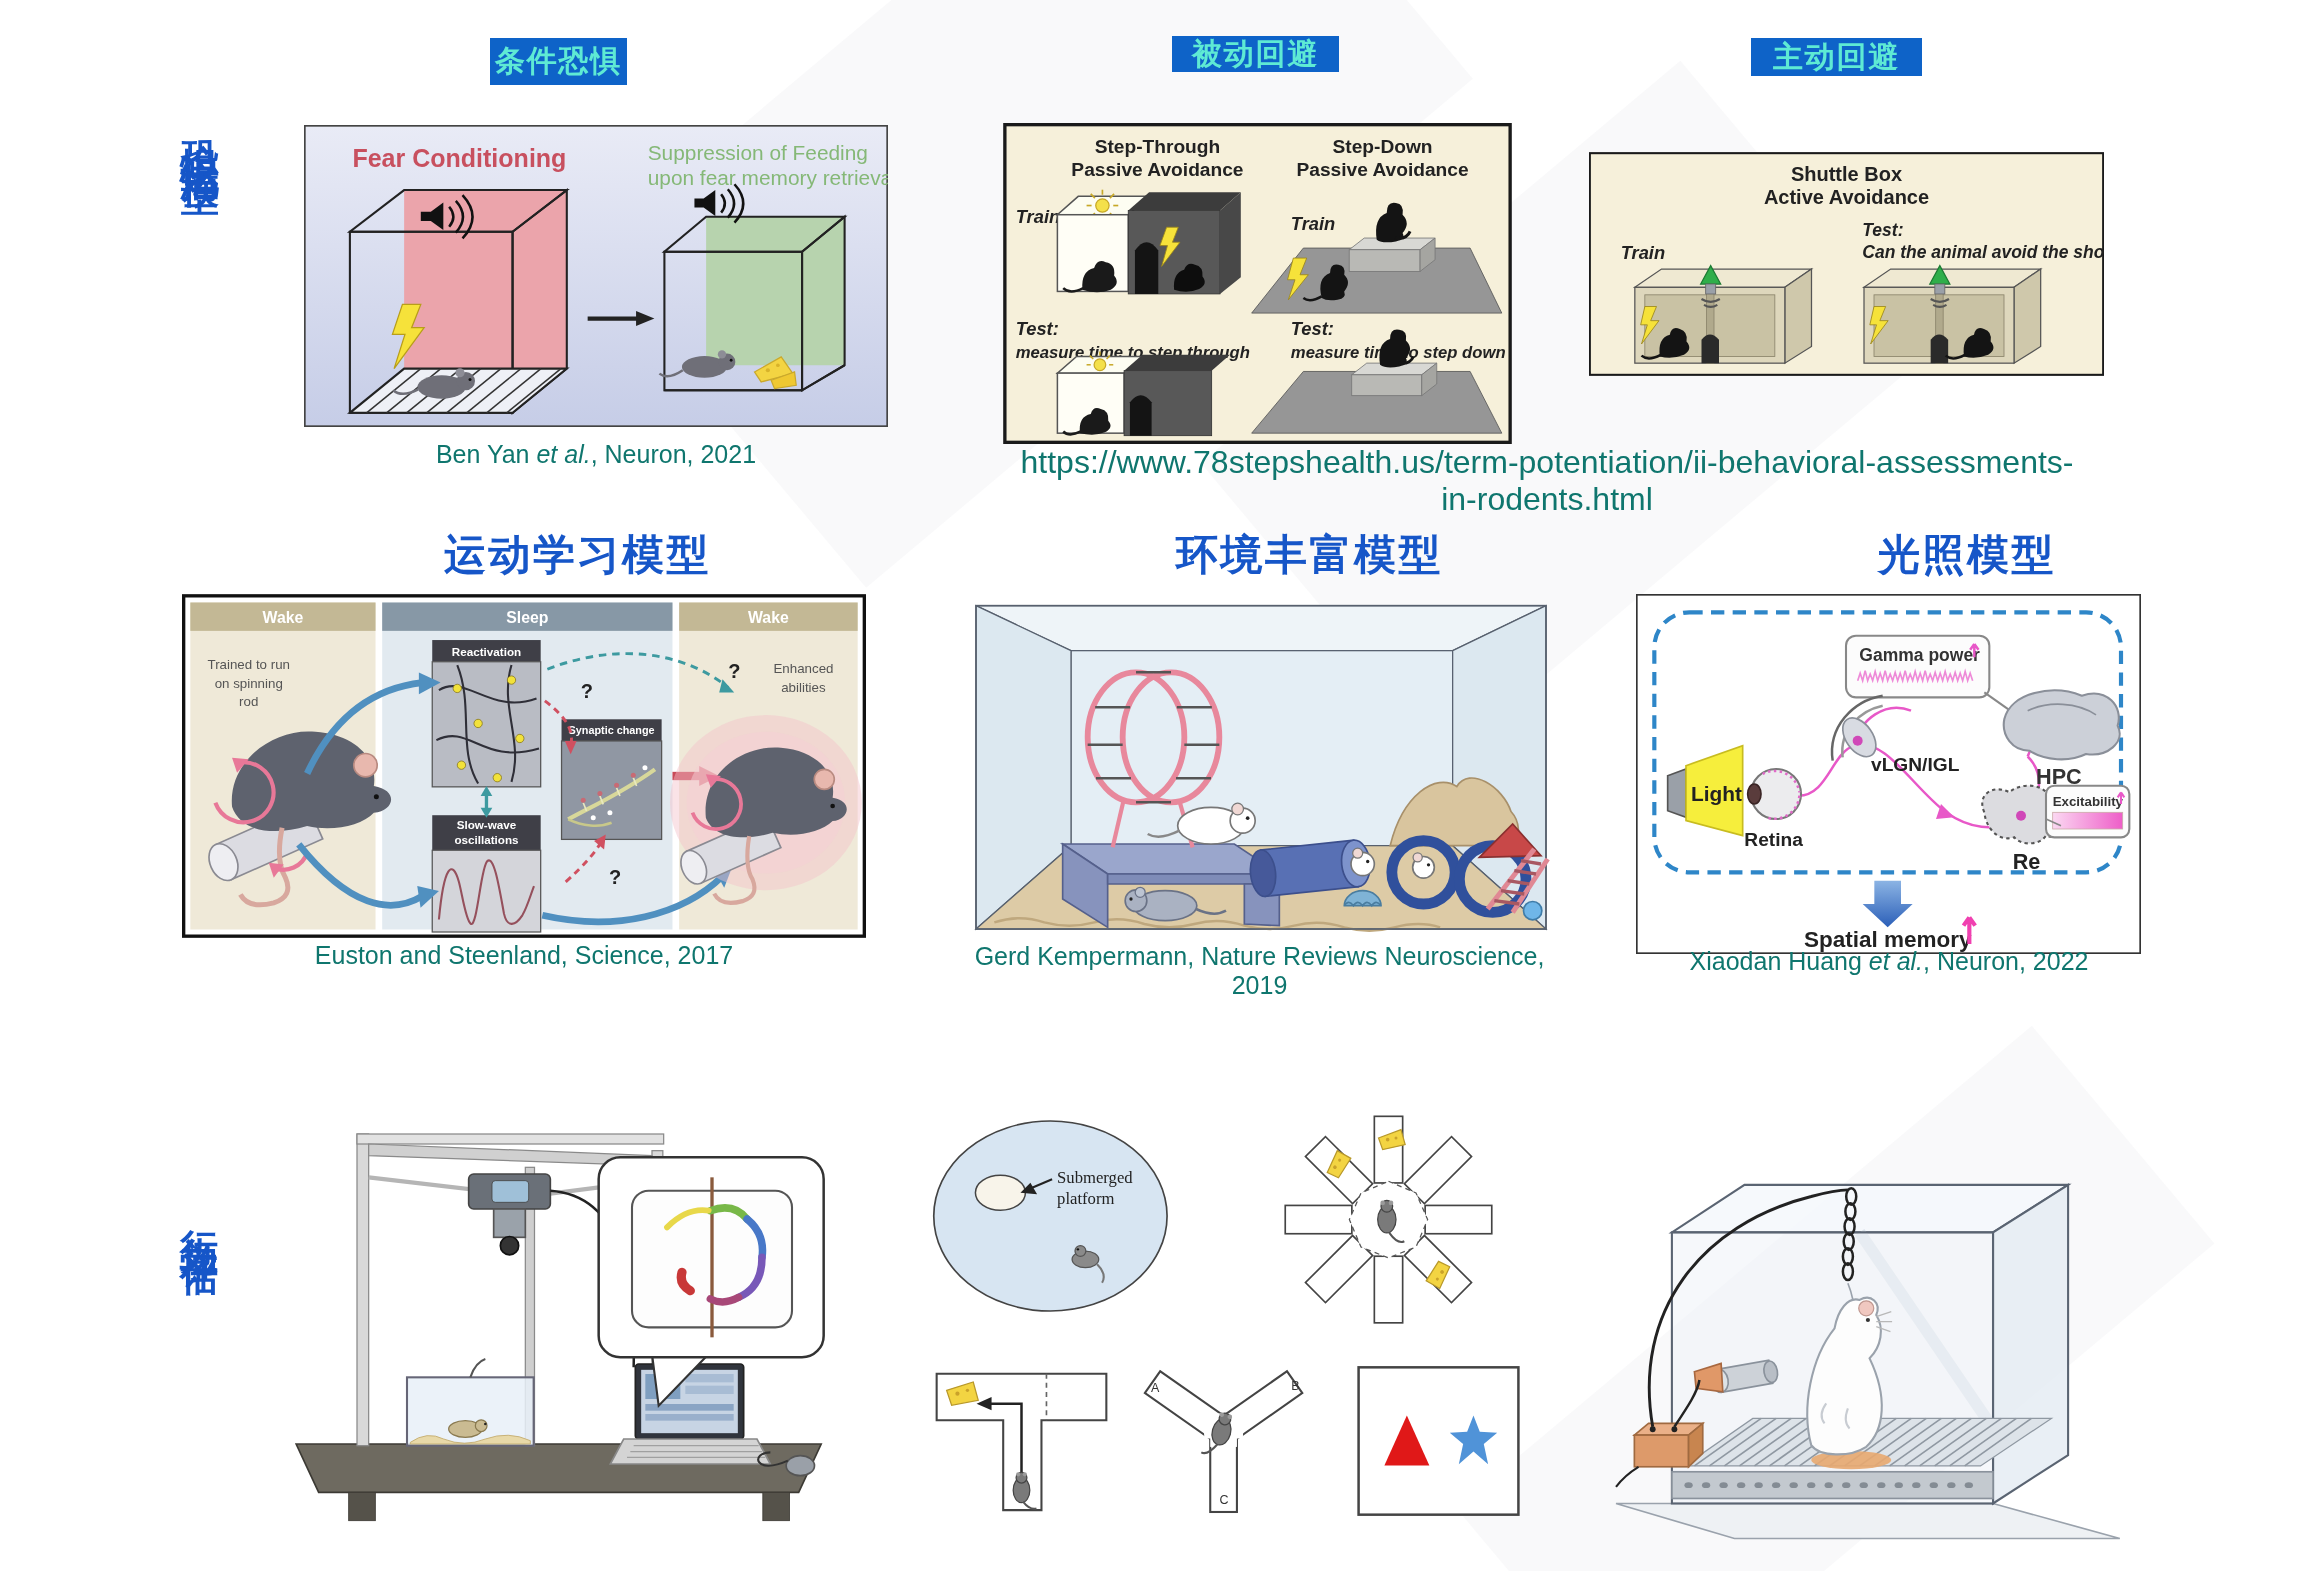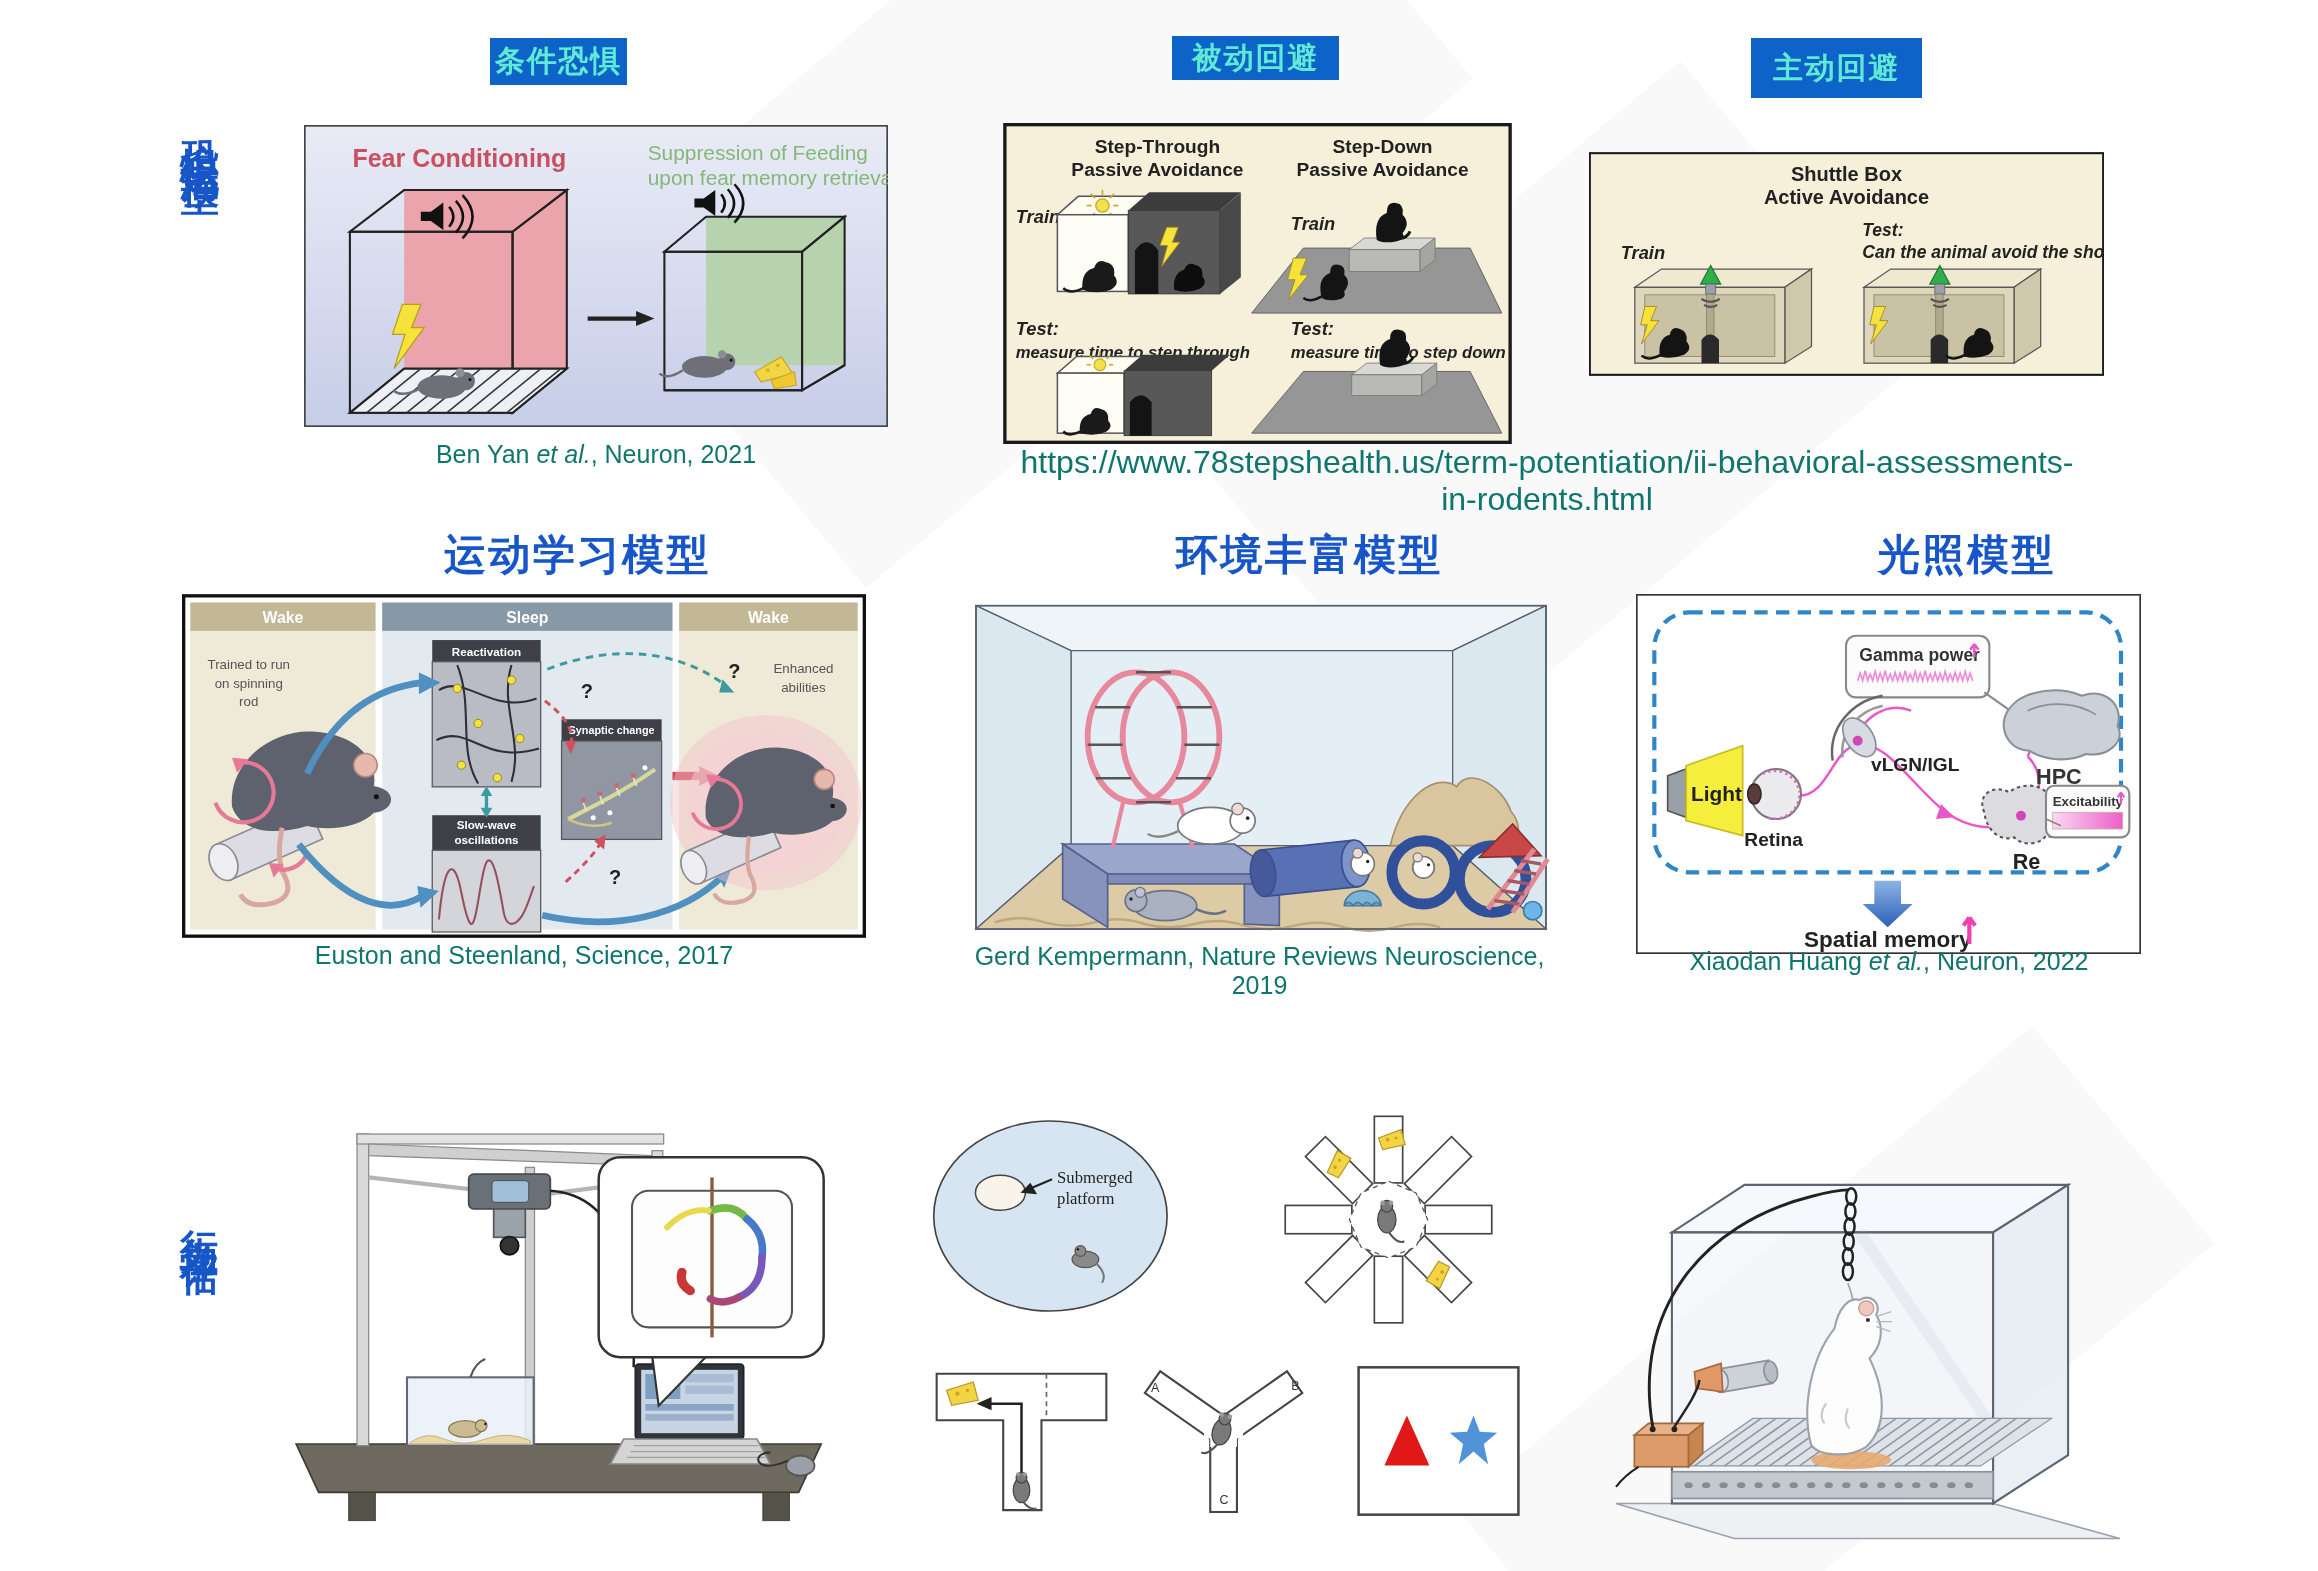--- a/index.html
+++ b/index.html
@@ -20,22 +20,22 @@
 </head>
 <body>
 
 <div class="wm" style="left:634px;top:-50px;width:792px;height:434px;"></div>
 <div class="wm" style="left:1251px;top:217px;width:626px;height:384px;"></div>
 <div class="wm" style="left:1460px;top:1234px;width:751px;height:284px;"></div>
 
 <div class="vlabel" style="left:178px;top:110px;">恐惧记忆模型</div>
 
 <div class="hdr-box" style="left:490px;top:38px;width:137px;height:47px;">条件恐惧</div>
-<div class="hdr-box" style="left:1172px;top:36px;width:167px;height:44px;text-align:right;">被动回避</div>
-<div class="hdr-box" style="left:1751px;top:38px;width:171px;height:60px;">主动回避</div>
+<div class="hdr-box" style="left:1172px;top:36px;width:167px;height:36px;text-align:right;">被动回避</div>
+<div class="hdr-box" style="left:1751px;top:38px;width:171px;height:38px;">主动回避</div>
 
 <svg class="fig" style="left:304px;top:125px;" width="584" height="302" viewBox="0 0 700 362">
   <defs>
     <linearGradient id="fearbg" x1="0" y1="0" x2="0" y2="1">
       <stop offset="0" stop-color="#e9ebf6"></stop>
         <stop offset="1" stop-color="#c6cde7"></stop>
     </linearGradient>
   </defs>
   <rect x="1" y="1" width="698" height="360" fill="url(#fearbg)" stroke="#444" stroke-width="2"></rect>
   <text x="58" y="50" font-size="30" font-weight="600" fill="#c8505f">Fear Conditioning</text>

